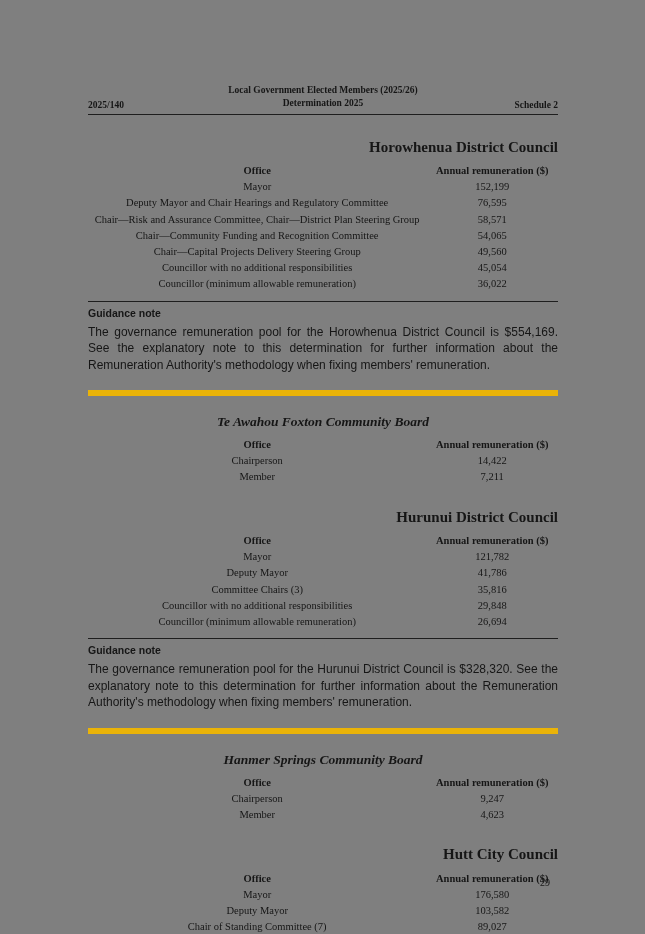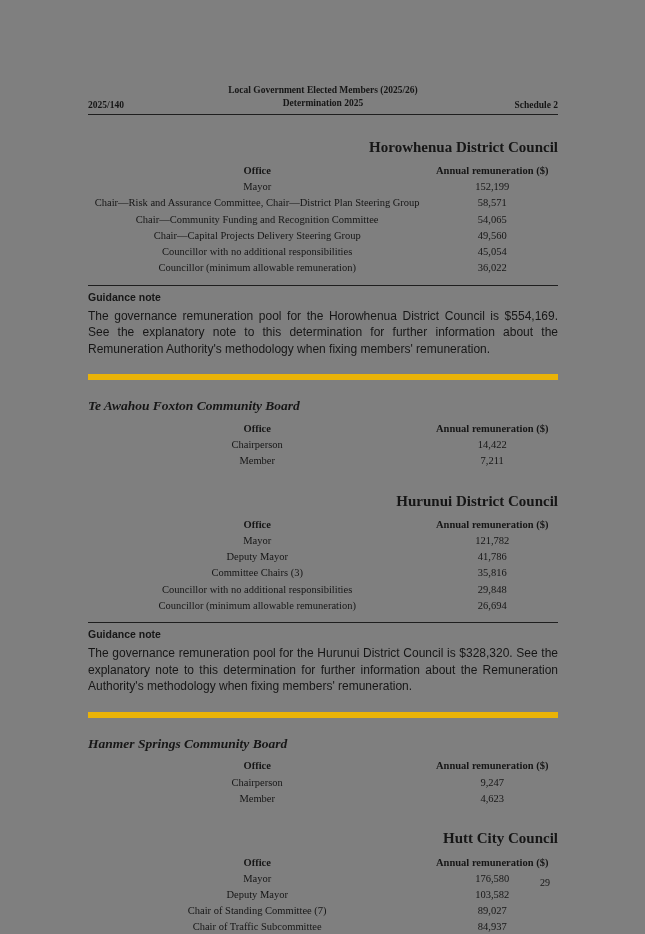--- a/index.html
+++ b/index.html
@@ -7,21 +7,21 @@
   .page{position:relative;width:645px;height:934px;background:#7f7f7f;overflow:hidden;}
   .content{position:absolute;left:88px;top:84px;width:470px;}
 
   .doc-header{display:flex;align-items:flex-end;font-weight:bold;font-size:9.5px;
     border-bottom:1.3px solid #1e1e1e;padding-bottom:4px;}
   .hdr-left{width:90px;}
   .hdr-center{flex:1;text-align:center;line-height:1.35;}
   .hdr-right{width:90px;text-align:right;}
 
   .council-heading{text-align:right;font-size:15px;font-weight:bold;margin:24px 0 7px;}
-  .board-heading{text-align:left;font-size:13.5px;font-weight:bold;font-style:italic;margin:18px 0 6px;}
+  .board-heading{text-align:center;font-size:13.5px;font-weight:bold;font-style:italic;margin:18px 0 6px;}
 
   table.remtable{width:100%;border-collapse:collapse;font-size:10.5px;}
   table.remtable th,table.remtable td{padding:1.5px 0;vertical-align:top;line-height:1.25;}
   .col-office{text-align:center;width:72%;}
   .col-amount{text-align:center;width:28%;white-space:nowrap;}
   table.remtable th{font-weight:bold;}
 
   .guidance{border-top:1px solid #1e1e1e;border-bottom:6px solid #eab308;
     margin-top:9px;padding:5px 0 17px;font-family:"Liberation Sans",sans-serif;}
   .guidance-label{font-weight:bold;font-size:10.5px;margin-bottom:5px;}
@@ -47,20 +47,24 @@
     <div class="council-heading">Horowhenua District Council</div>
     <table class="remtable">
       <tbody>
           <tr>
         <th class="col-office">Office</th>
         <th class="col-amount">Annual remuneration ($)</th>
       </tr>
       <tr>
         <td class="col-office">Mayor</td>
         <td class="col-amount">152,199</td>
+      </tr>
+      <tr>
+        <td class="col-office">Deputy Mayor and Chair Hearings and Regulatory Committee</td>
+        <td class="col-amount">76,595</td>
       </tr>
       <tr>
         <td class="col-office">Chair—Risk and Assurance Committee, Chair—District Plan Steering Group</td>
         <td class="col-amount">58,571</td>
       </tr>
       <tr>
         <td class="col-office">Chair—Community Funding and Recognition Committee</td>
         <td class="col-amount">54,065</td>
       </tr>
       <tr>

